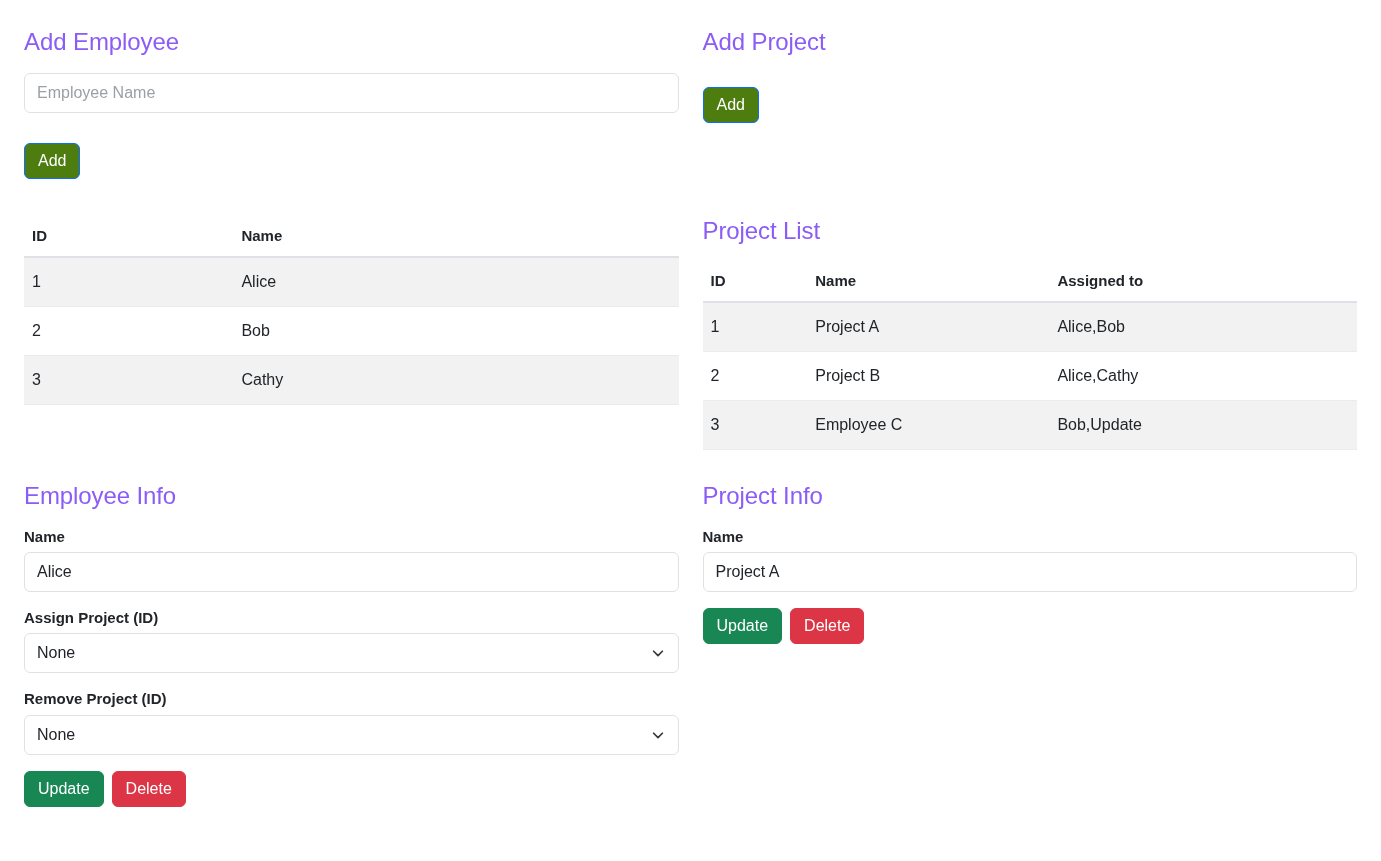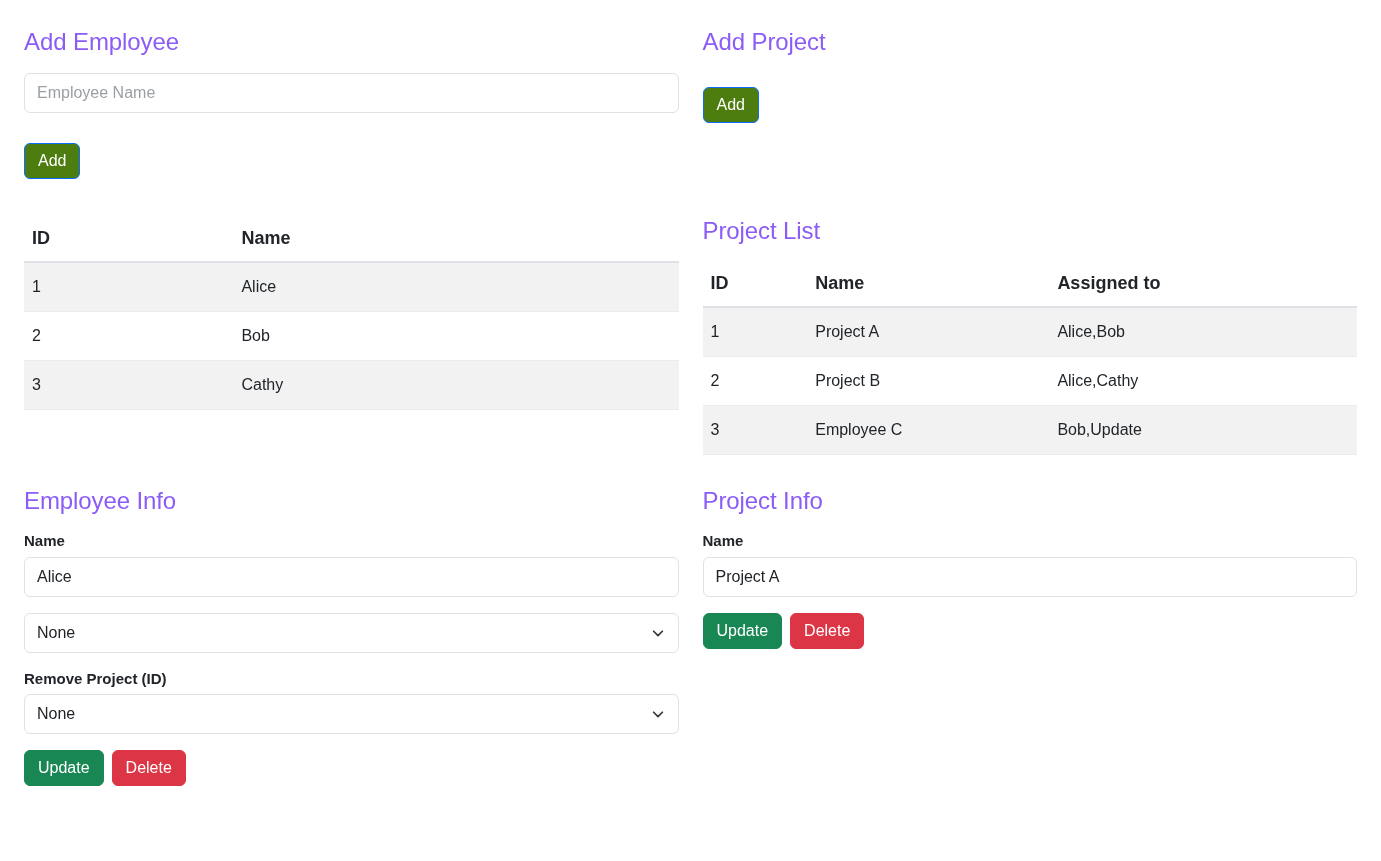--- a/index.html
+++ b/index.html
@@ -128,21 +128,21 @@
   
   table.tbl {
     width: 100%;
     border-collapse: collapse;
     margin: 0;
     font-size: 16px;
   }
   table.tbl thead th {
     text-align: left;
     font-weight: 700;
-    font-size: 18px;
+    font-size: 15px;
     color: #212529;
     padding: 8px 8px 9px 8px;
     border-bottom: 2px solid #dee2e6;
     background: transparent;
     white-space: nowrap;
   }
   table.tbl tbody td {
     padding: 12px 8px;
     color: #212529;
     border-bottom: 1px solid #e9ecef;
@@ -256,20 +256,21 @@
 
       <div class="col block-info">
         <h2 class="sec-title">Employee Info</h2>
 
         <div class="mb-field">
           <label class="form-label">Name</label>
           <input class="form-control" type="text" value="Alice" style="">
         </div>
 
         <div class="mb-field">
+          <label class="form-label">Assign Project (ID)</label>
           <div class="select-wrap">
             <select class="form-select">
               <option selected="">None</option>
               <option>1</option>
               <option>2</option>
               <option>3</option>
             </select>
             <span class="chev">
               <svg viewBox="0 0 16 16" fill="none" stroke="currentColor" stroke-width="2" stroke-linecap="round" stroke-linejoin="round">
                   <path d="M3 6 L8 11 L13 6"></path>

